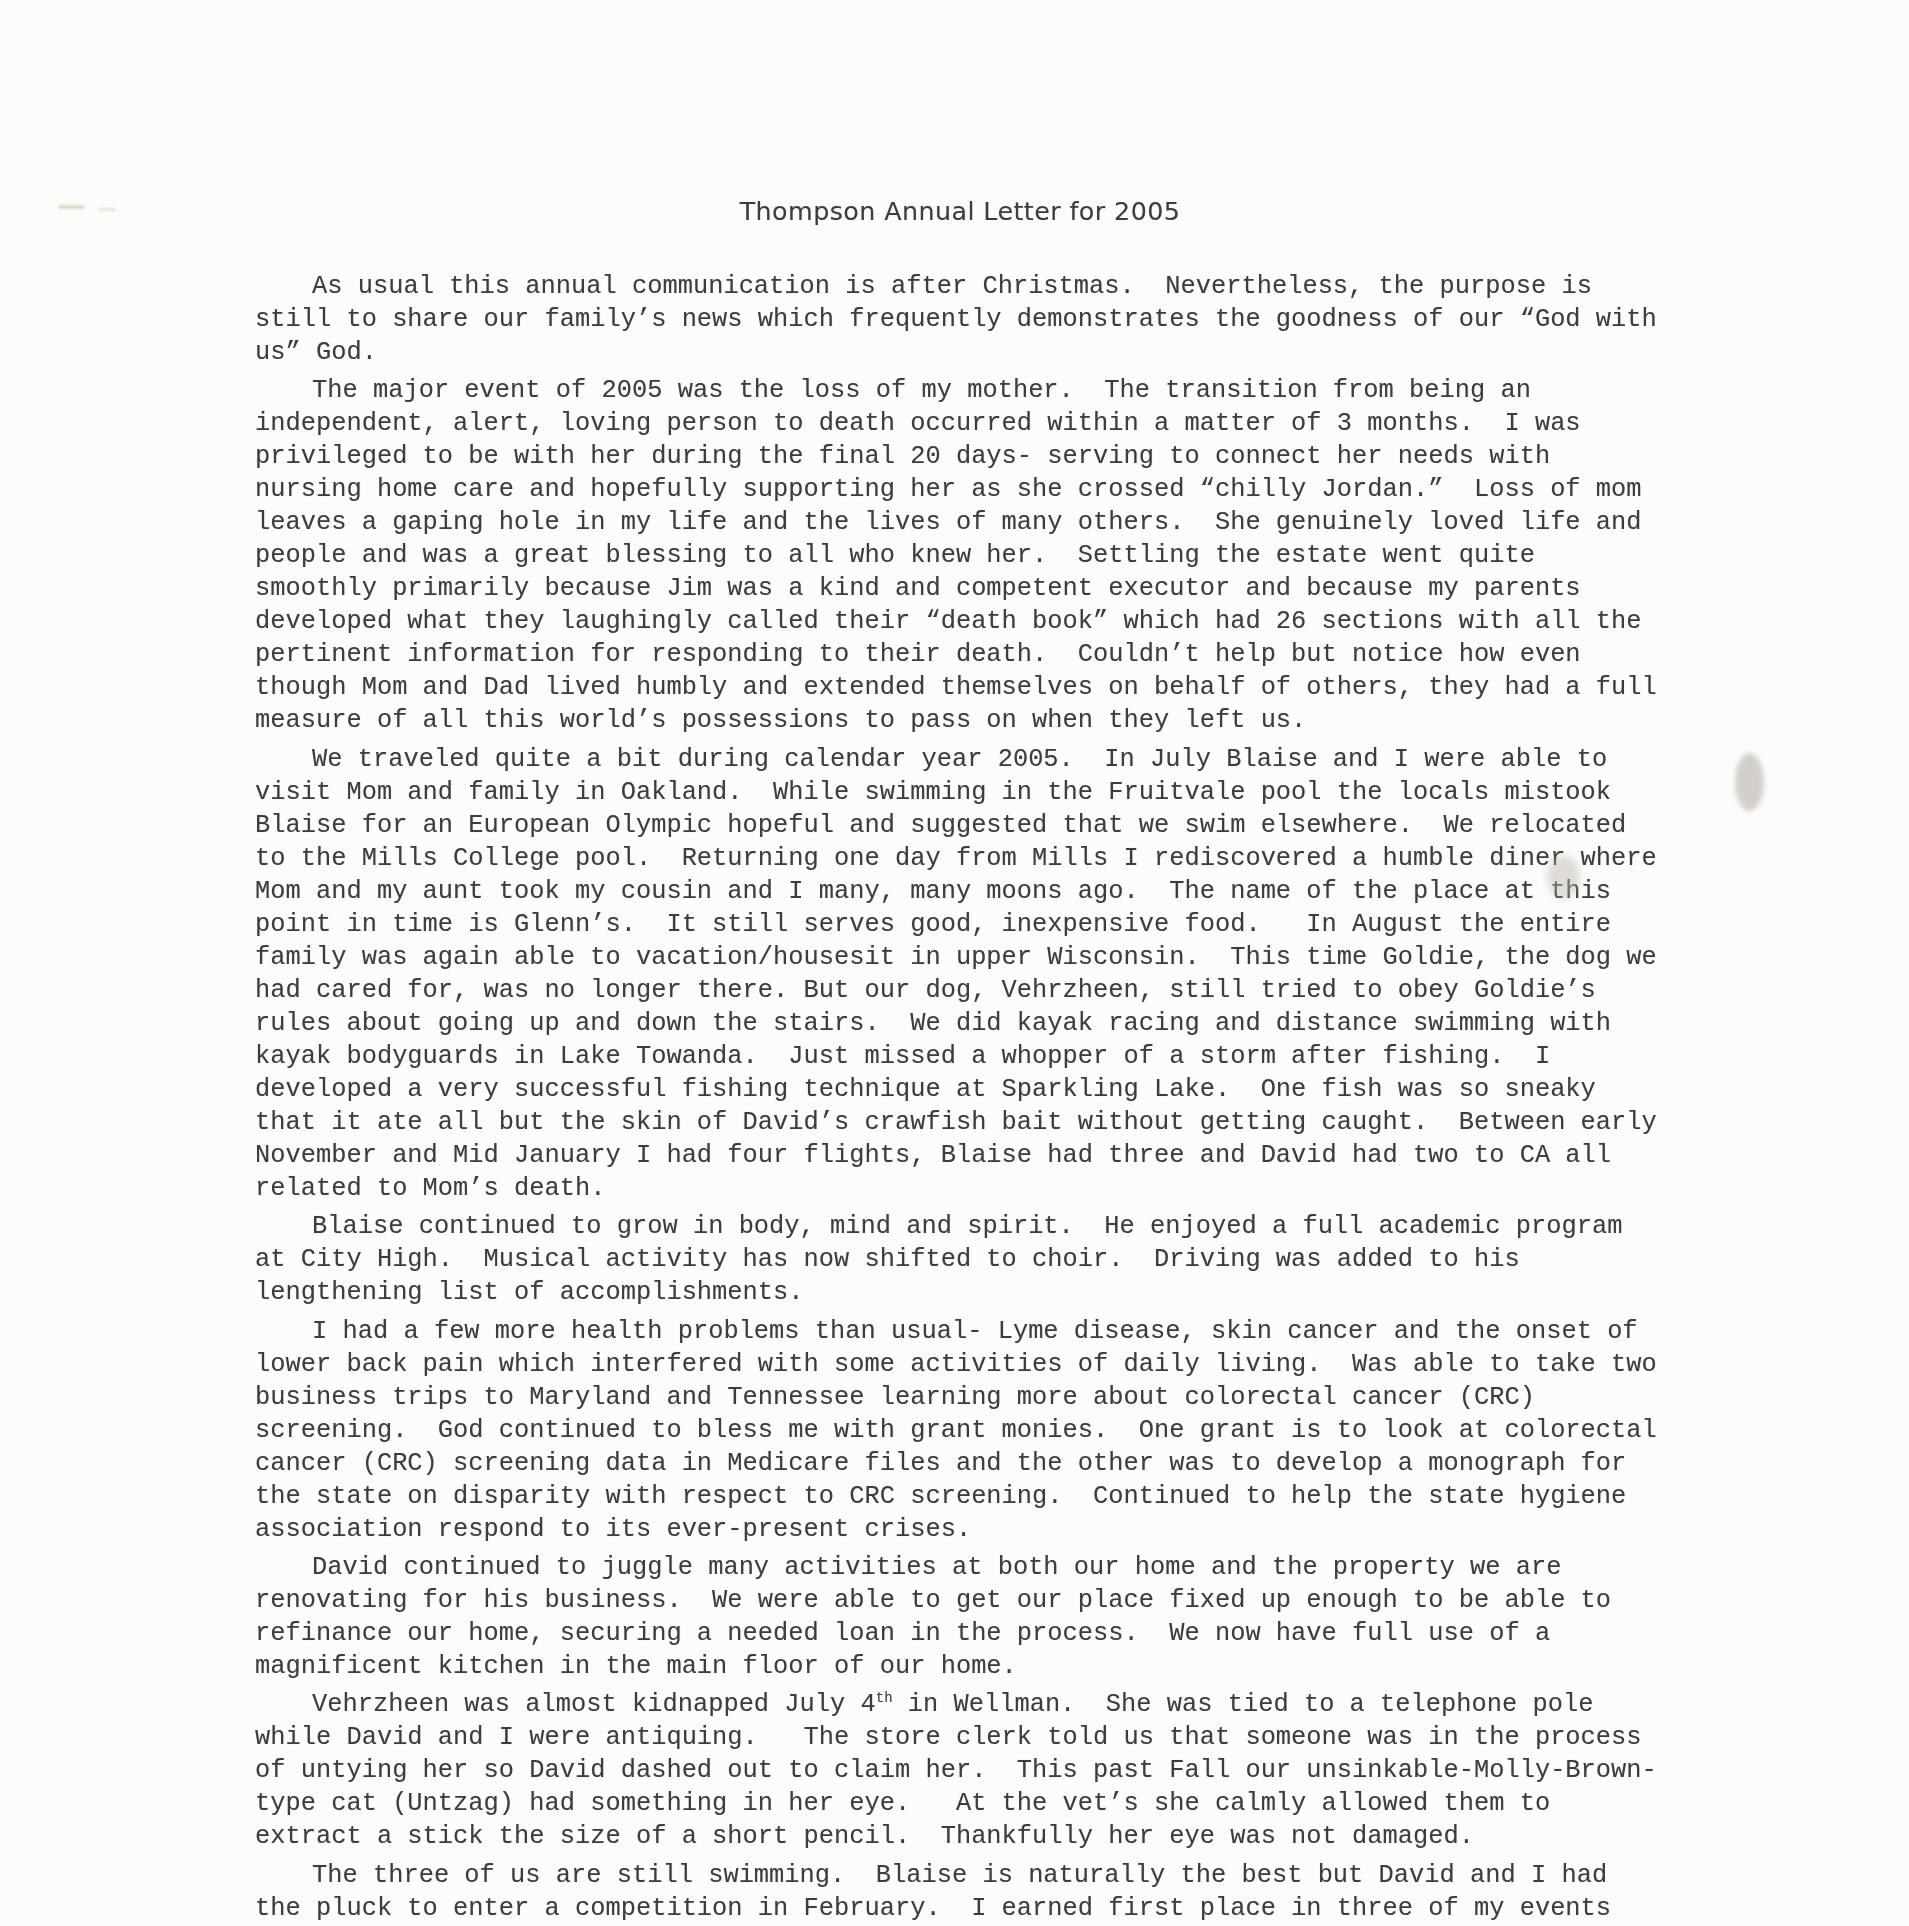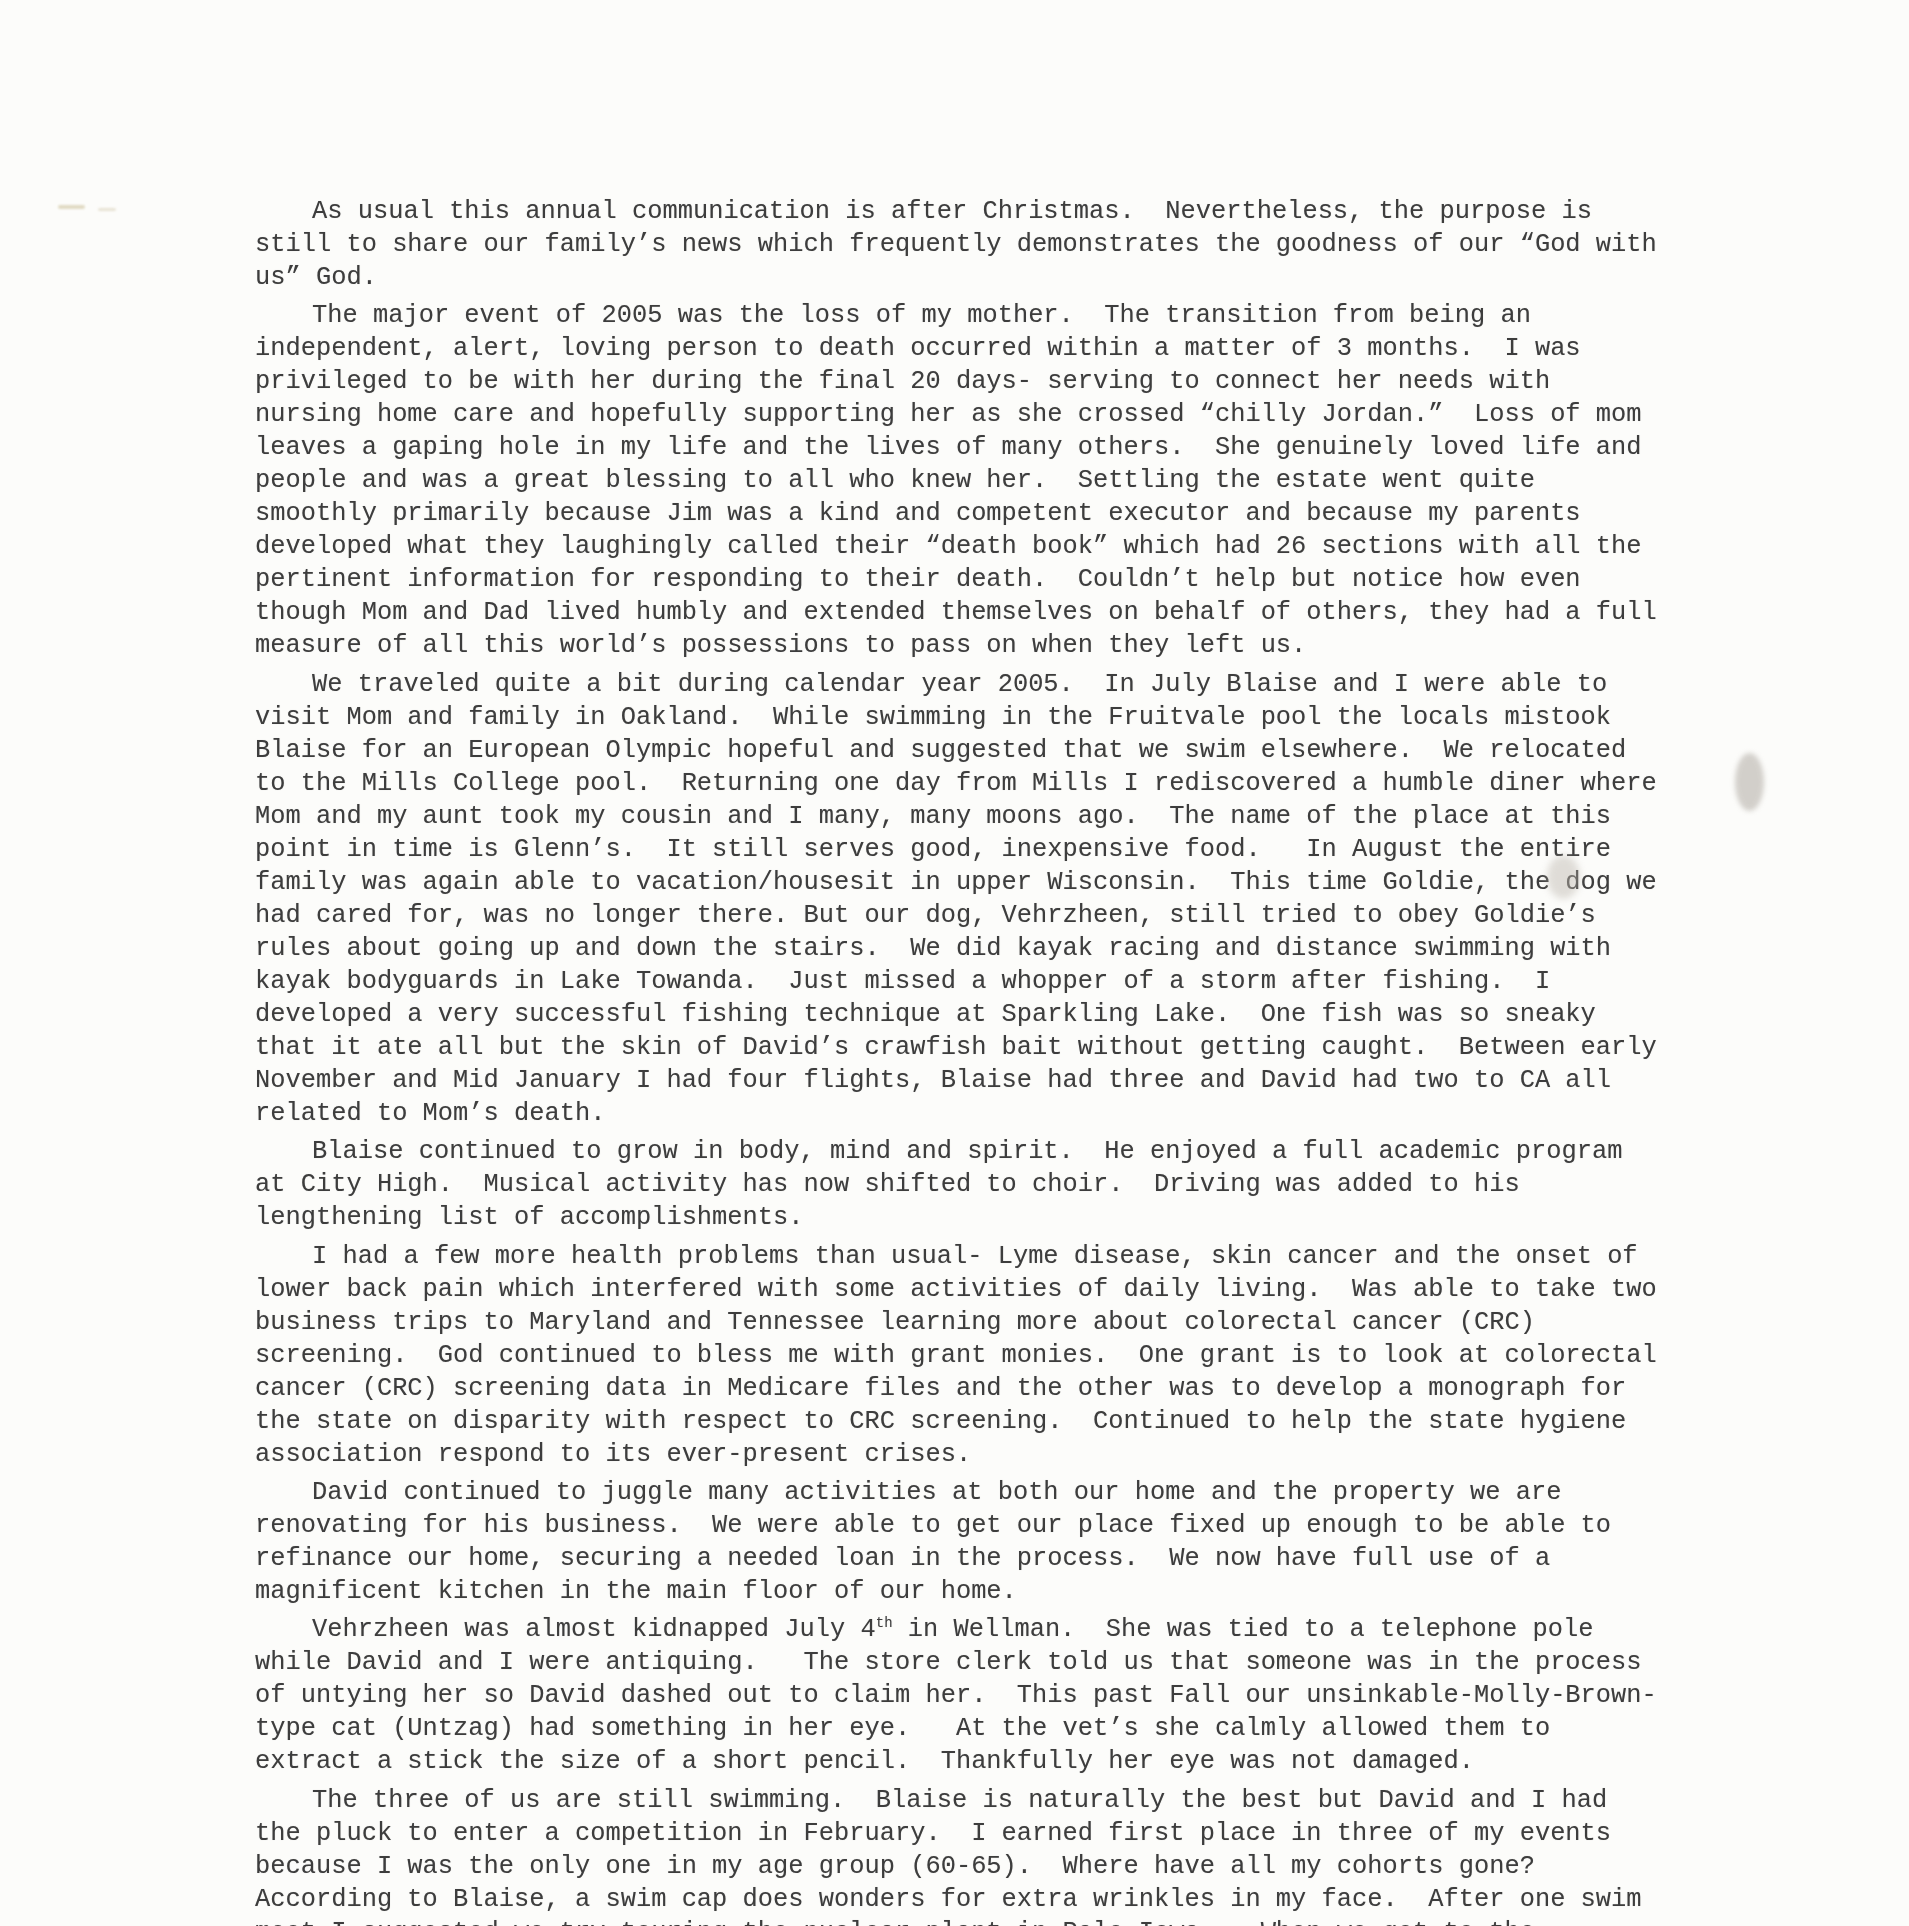--- a/index.html
+++ b/index.html
@@ -89,20 +89,21 @@
 </style>
 </head>
 <body>
 
 <div class="page">
 
   <div class="speck-dash"></div>
   <div class="speck-dash2"></div>
 
   <div class="content">
+    <h1 class="title">Thompson Annual Letter for 2005</h1>
 
     <p class="para"><span>As usual this annual communication is after Christmas.  Nevertheless, the purpose is still to share our family’s news which frequently demonstrates the goodness of our “God with us” God.</span></p>
     <p class="para"><span>The major event of 2005 was the loss of my mother.  The transition from being an independent, alert, loving person to death occurred within a matter of 3 months.  I was privileged to be with her during the final 20 days- serving to connect her needs with nursing home care and hopefully supporting her as she crossed “chilly Jordan.”  Loss of mom leaves a gaping hole in my life and the lives of many others.  She genuinely loved life and people and was a great blessing to all who knew her.  Settling the estate went quite smoothly primarily because Jim was a kind and competent executor and because my parents developed what they laughingly called their “death book” which had 26 sections with all the pertinent information for responding to their death.  Couldn’t help but notice how even though Mom and Dad lived humbly and extended themselves on behalf of others, they had a full measure of all this world’s possessions to pass on when they left us.</span></p>
     <p class="para"><span>We traveled quite a bit during calendar year 2005.  In July Blaise and I were able to visit Mom and family in Oakland.  While swimming in the Fruitvale pool the locals mistook Blaise for an European Olympic hopeful and suggested that we swim elsewhere.  We relocated to the Mills College pool.  Returning one day from Mills I rediscovered a humble diner where Mom and my aunt took my cousin and I many, many moons ago.  The name of the place at this point in time is Glenn’s.  It still serves good, inexpensive food.   In August the entire family was again able to vacation/housesit in upper Wisconsin.  This time Goldie, the dog we had cared for, was no longer there. But our dog, Vehrzheen, still tried to obey Goldie’s rules about going up and down the stairs.  We did kayak racing and distance swimming with kayak bodyguards in Lake Towanda.  Just missed a whopper of a storm after fishing.  I developed a very successful fishing technique at Sparkling Lake.  One fish was so sneaky that it ate all but the skin of David’s crawfish bait without getting caught.  Between early November and Mid January I had four flights, Blaise had three and David had two to CA all related to Mom’s death.</span></p>
     <p class="para"><span>Blaise continued to grow in body, mind and spirit.  He enjoyed a full academic program at City High.  Musical activity has now shifted to choir.  Driving was added to his lengthening list of accomplishments.</span></p>
     <p class="para"><span>I had a few more health problems than usual- Lyme disease, skin cancer and the onset of lower back pain which interfered with some activities of daily living.  Was able to take two business trips to Maryland and Tennessee learning more about colorectal cancer (CRC) screening.  God continued to bless me with grant monies.  One grant is to look at colorectal cancer (CRC) screening data in Medicare files and the other was to develop a monograph for the state on disparity with respect to CRC screening.  Continued to help the state hygiene association respond to its ever-present crises.</span></p>
     <p class="para"><span>David continued to juggle many activities at both our home and the property we are renovating for his business.  We were able to get our place fixed up enough to be able to refinance our home, securing a needed loan in the process.  We now have full use of a magnificent kitchen in the main floor of our home.</span></p>
     <p class="para"><span>Vehrzheen was almost kidnapped July 4</span><span class="sup">th</span><span> in Wellman.  She was tied to a telephone pole while David and I were antiquing.   The store clerk told us that someone was in the process of untying her so David dashed out to claim her.  This past Fall our unsinkable-Molly-Brown-type cat (Untzag) had something in her eye.   At the vet’s she calmly allowed them to extract a stick the size of a short pencil.  Thankfully her eye was not damaged.</span></p>
     <p class="para"><span>The three of us are still swimming.  Blaise is naturally the best but David and I had the pluck to enter a competition in February.  I earned first place in three of my events because I was the only one in my age group (60-65).  Where have all my cohorts gone? According to Blaise, a swim cap does wonders for extra wrinkles in my face.  After one swim meet I suggested we try touring the nuclear plant in Palo Iowa.   When we got to the visitor’s gate we were told that we had broken several federal laws and should turn around immediately.  This is evidently one of juiciest terrorist targets in Iowa.  2005 marked the 20</span><span class="sup">th</span><span> year since our wedding.</span></p>
 

